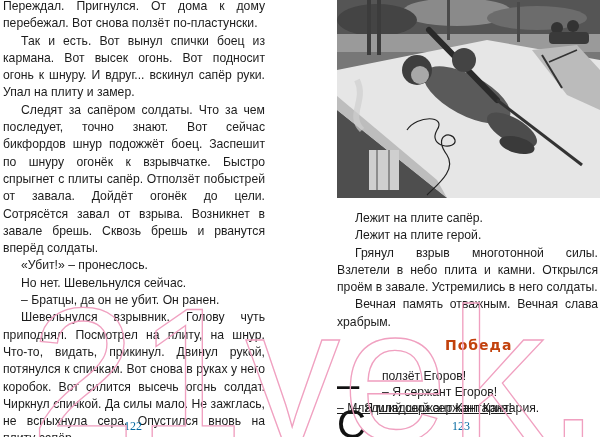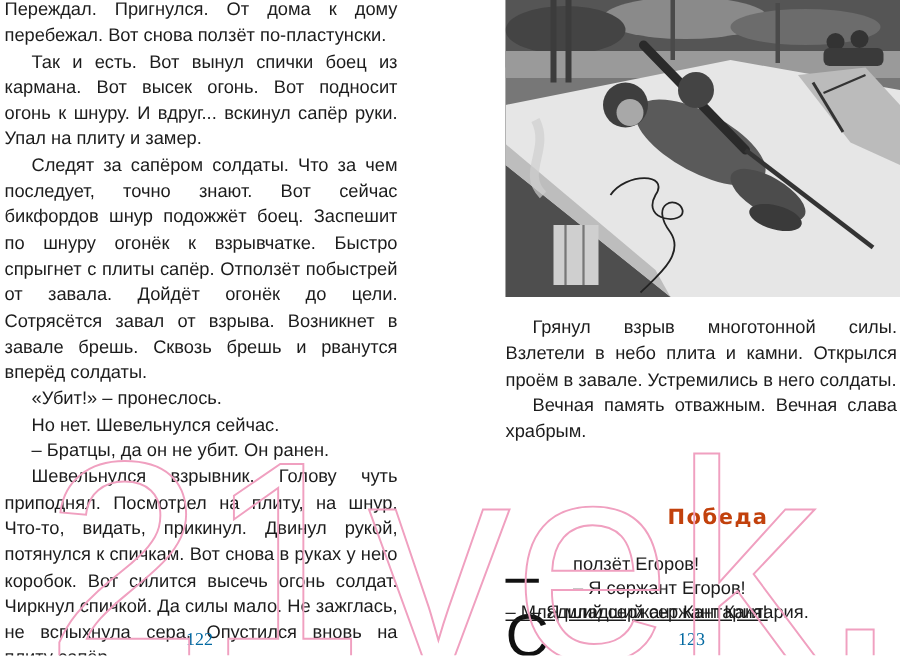--- a/index.html
+++ b/index.html
@@ -85,20 +85,22 @@
 
       <path d="M20 80 C 30 100, 10 115, 25 130" stroke="#cfcfcf" stroke-width="6" fill="none" opacity="0.7"></path>
 
       <rect x="32" y="150" width="30" height="40" fill="#cfcfcf"></rect>
       <line x1="40" y1="150" x2="40" y2="190" stroke="#777" stroke-width="1.5"></line>
       <line x1="52" y1="150" x2="52" y2="190" stroke="#777" stroke-width="1.5"></line>
     </svg>
   </div>
 
   <div class="text-block right-text">
+    <p class="ind">Лежит на плите сапёр.</p>
+    <p class="ind">Лежит на плите герой.</p>
     <p class="ind">Грянул взрыв многотонной силы. Взлетели в небо плита и камни. Открылся проём в завале. Устремились в него солдаты.</p>
     <p class="ind">Вечная память отважным. Вечная слава храбрым.</p>
   </div>
 
   <div class="chapter-title">Победа</div>
 
   <div class="dialog">
     <span class="dropcap">–С</span>
     <span class="dl" style="left:45px; top:0;">ползёт Егоров!</span>
     <span class="dl" style="left:45px; top:16px;">– Я сержант Егоров!</span>

